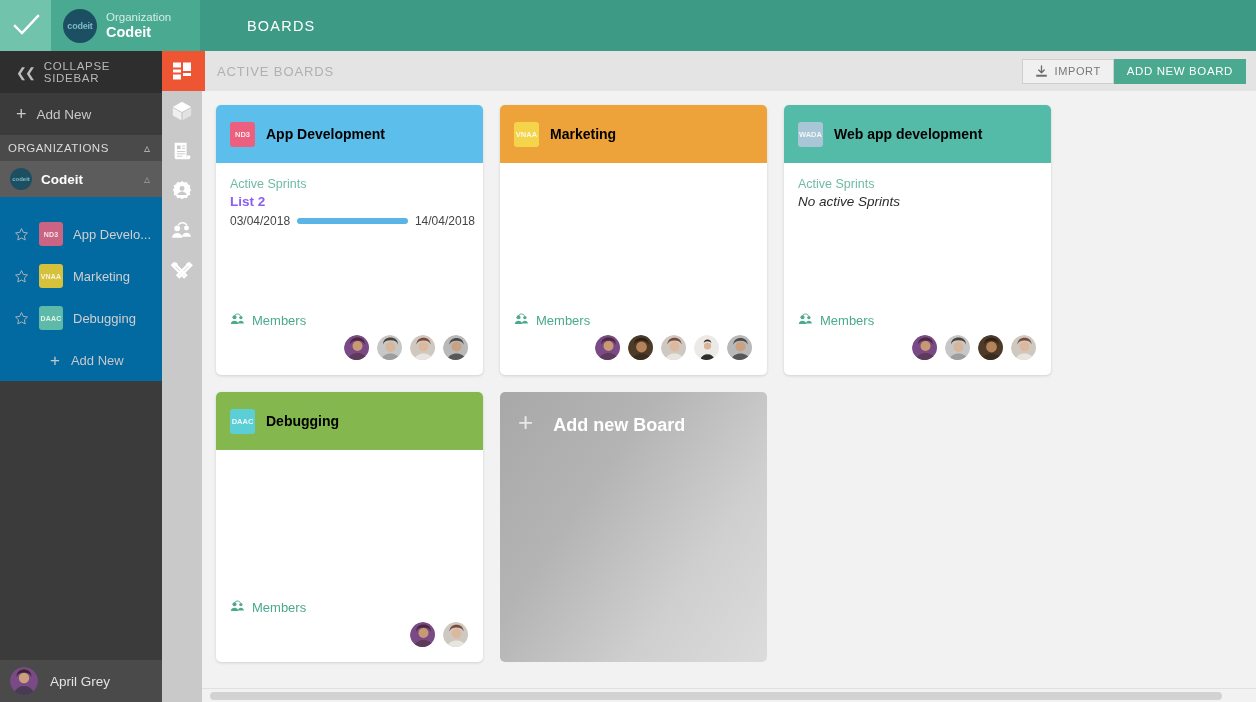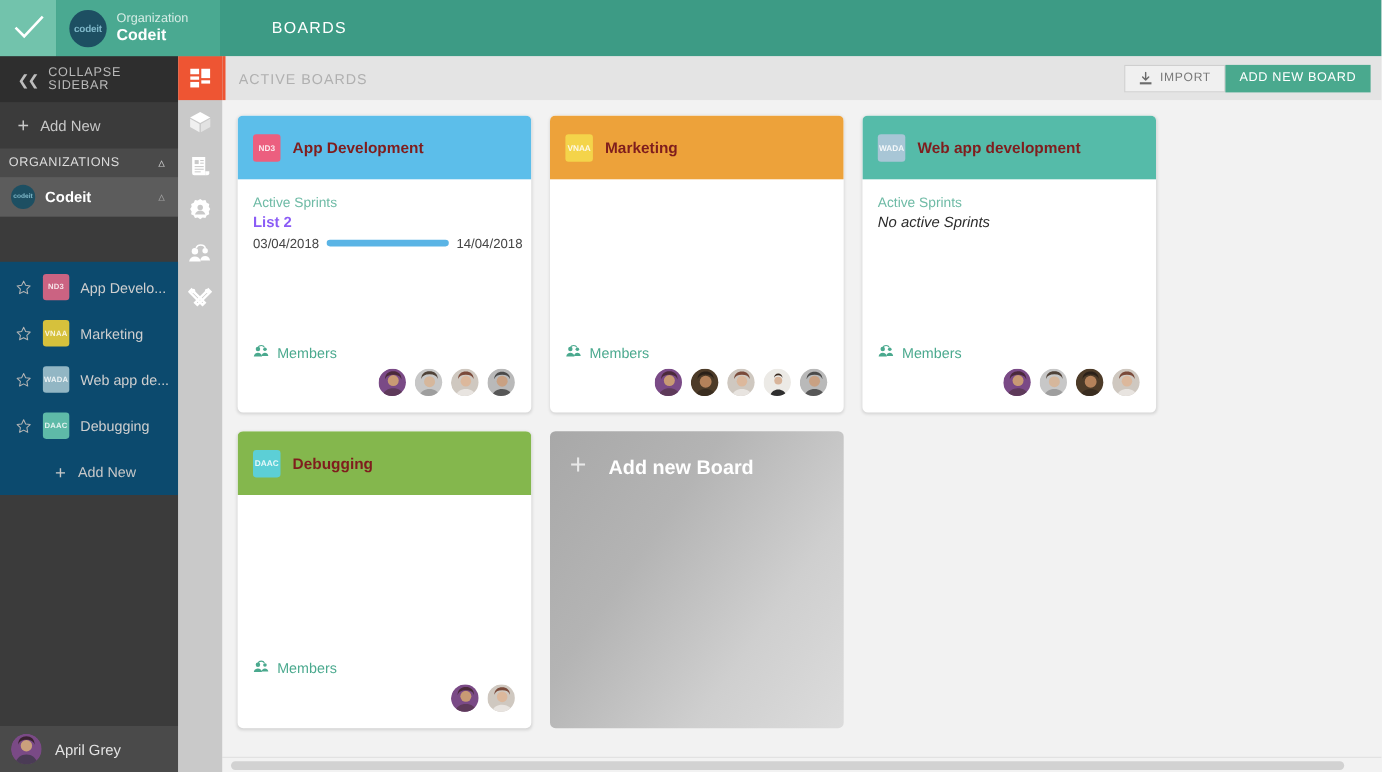--- a/index.html
+++ b/index.html
@@ -47,21 +47,21 @@
   .orgs-head-chev { color: #c6c6c6; font-size: 12px; }
 
   .org-row { height: 36px; background: #5c5c5c; display: flex; align-items: center;
              padding: 0 12px 0 10px; gap: 9px; }
   .org-row-avatar { width: 22px; height: 22px; border-radius: 50%; background: #1d4f62;
                     color: #7fb8c9; font-size: 6px; font-weight: bold;
                     display: flex; align-items: center; justify-content: center; flex: 0 0 auto; }
   .org-row-name { color: #ffffff; font-size: 13.5px; font-weight: bold; flex: 1; }
   .org-row-chev { color: #9e9e9e; font-size: 12px; }
 
-  .board-list { background: #0c4a6e; padding-top: 2px; margin-top: 41px; }
+  .board-list { background: #0369a1; padding-top: 16px; }
   .board-row { height: 42px; display: flex; align-items: center; padding-left: 14px; gap: 10px; }
   .star-icon { width: 15px; height: 15px; flex: 0 0 auto; }
   .board-badge { width: 24px; height: 24px; border-radius: 3px; flex: 0 0 auto;
                  display: flex; align-items: center; justify-content: center;
                  font-size: 7px; font-weight: bold; color: rgba(255,255,255,0.82); letter-spacing: 0.2px; }
   .board-row-name { color: #cfcfcf; font-size: 13px; white-space: nowrap;
                     overflow: hidden; text-overflow: ellipsis; max-width: 96px; }
   .board-addnew { height: 42px; display: flex; align-items: center; gap: 11px;
                   padding-left: 50px; }
   .board-addnew .plus-glyph { font-size: 17px; color: #c8c8c8; }
@@ -98,21 +98,21 @@
   .boards-area { position: relative; padding: 14px 0 0 14px; height: 598px; overflow: hidden; }
   .boards-grid { display: flex; flex-wrap: wrap; gap: 17px 17px; width: 1020px; }
 
   .board-card { width: 267px; height: 270px; background: #ffffff; border-radius: 5px;
                 box-shadow: 0 1px 3px rgba(0,0,0,0.14); overflow: hidden;
                 display: flex; flex-direction: column; cursor: pointer; }
   .card-head { height: 58px; display: flex; align-items: center; gap: 11px; padding-left: 14px; }
   .card-badge { width: 25px; height: 25px; border-radius: 3px; flex: 0 0 auto;
                 display: flex; align-items: center; justify-content: center;
                 font-size: 7.5px; font-weight: bold; color: rgba(255,255,255,0.85); }
-  .card-title { color: #7f1d1d; font-size: 14px; font-weight: bold; }
+  .card-title { color: #000000; font-size: 14px; font-weight: bold; }
   .card-body { flex: 1; padding: 14px 8px 0 14px; position: relative; }
   .sprint-label { color: #6fbba6; font-size: 12.5px; margin-bottom: 3px; }
   .sprint-name { color: #8b5cf6; font-size: 13.5px; font-weight: bold; margin-bottom: 5px; }
   .sprint-none { color: #2b2b2b; font-size: 13.5px; font-style: italic; }
   .sprint-dates { display: flex; align-items: center; gap: 7px; justify-content: space-between; }
   .sprint-date { color: #454545; font-size: 12px; }
   .sprint-bar { flex: 1; height: 6px; border-radius: 3px; background: #5ab4e5; }
   .card-footer { padding: 0 14px 14px 14px; }
   .members-row { display: flex; align-items: flex-start; gap: 7px; margin-bottom: 6px; }
   .members-label { color: #4aa98e; font-size: 13px; }
@@ -190,27 +190,20 @@
         <svg class="star-icon" viewBox="0 0 24 24">
           <path d="M12 2.5l2.9 6.1 6.6.9-4.8 4.6 1.2 6.6L12 17.6 6.1 20.7l1.2-6.6L2.5 9.5l6.6-.9z" fill="none" stroke="#b5b5b5" stroke-width="1.5" stroke-linejoin="round"></path>
         </svg>
         <div class="board-badge" style="background:#d6c13c">VNAA</div>
         <div class="board-row-name">Marketing</div>
       </div>
       <div class="board-row">
         <svg class="star-icon" viewBox="0 0 24 24">
           <path d="M12 2.5l2.9 6.1 6.6.9-4.8 4.6 1.2 6.6L12 17.6 6.1 20.7l1.2-6.6L2.5 9.5l6.6-.9z" fill="none" stroke="#b5b5b5" stroke-width="1.5" stroke-linejoin="round"></path>
         </svg>
-        <div class="board-badge" style="background:#92b6c4">WADA</div>
-        <div class="board-row-name">Web app de...</div>
-      </div>
-      <div class="board-row">
-        <svg class="star-icon" viewBox="0 0 24 24">
-          <path d="M12 2.5l2.9 6.1 6.6.9-4.8 4.6 1.2 6.6L12 17.6 6.1 20.7l1.2-6.6L2.5 9.5l6.6-.9z" fill="none" stroke="#b5b5b5" stroke-width="1.5" stroke-linejoin="round"></path>
-        </svg>
         <div class="board-badge" style="background:#5ebaa8">DAAC</div>
         <div class="board-row-name">Debugging</div>
       </div>
 
       <div class="board-addnew">
         <span class="plus-glyph">+</span>
         <span class="addnew-label">Add New</span>
       </div>
     </div>
 

